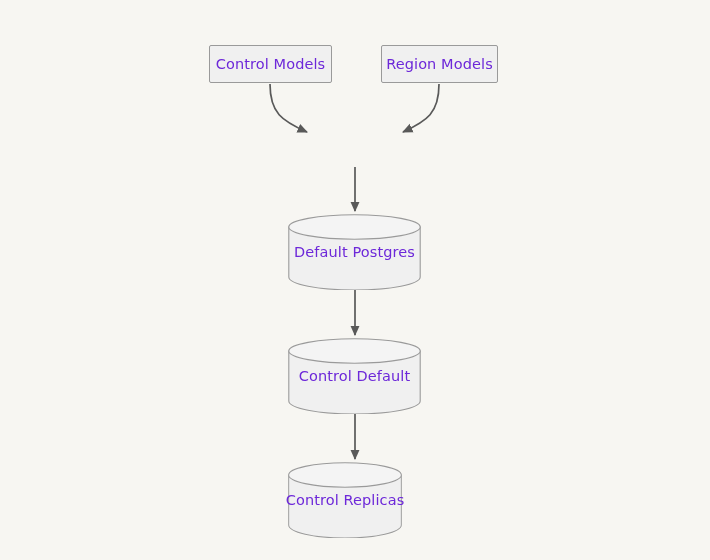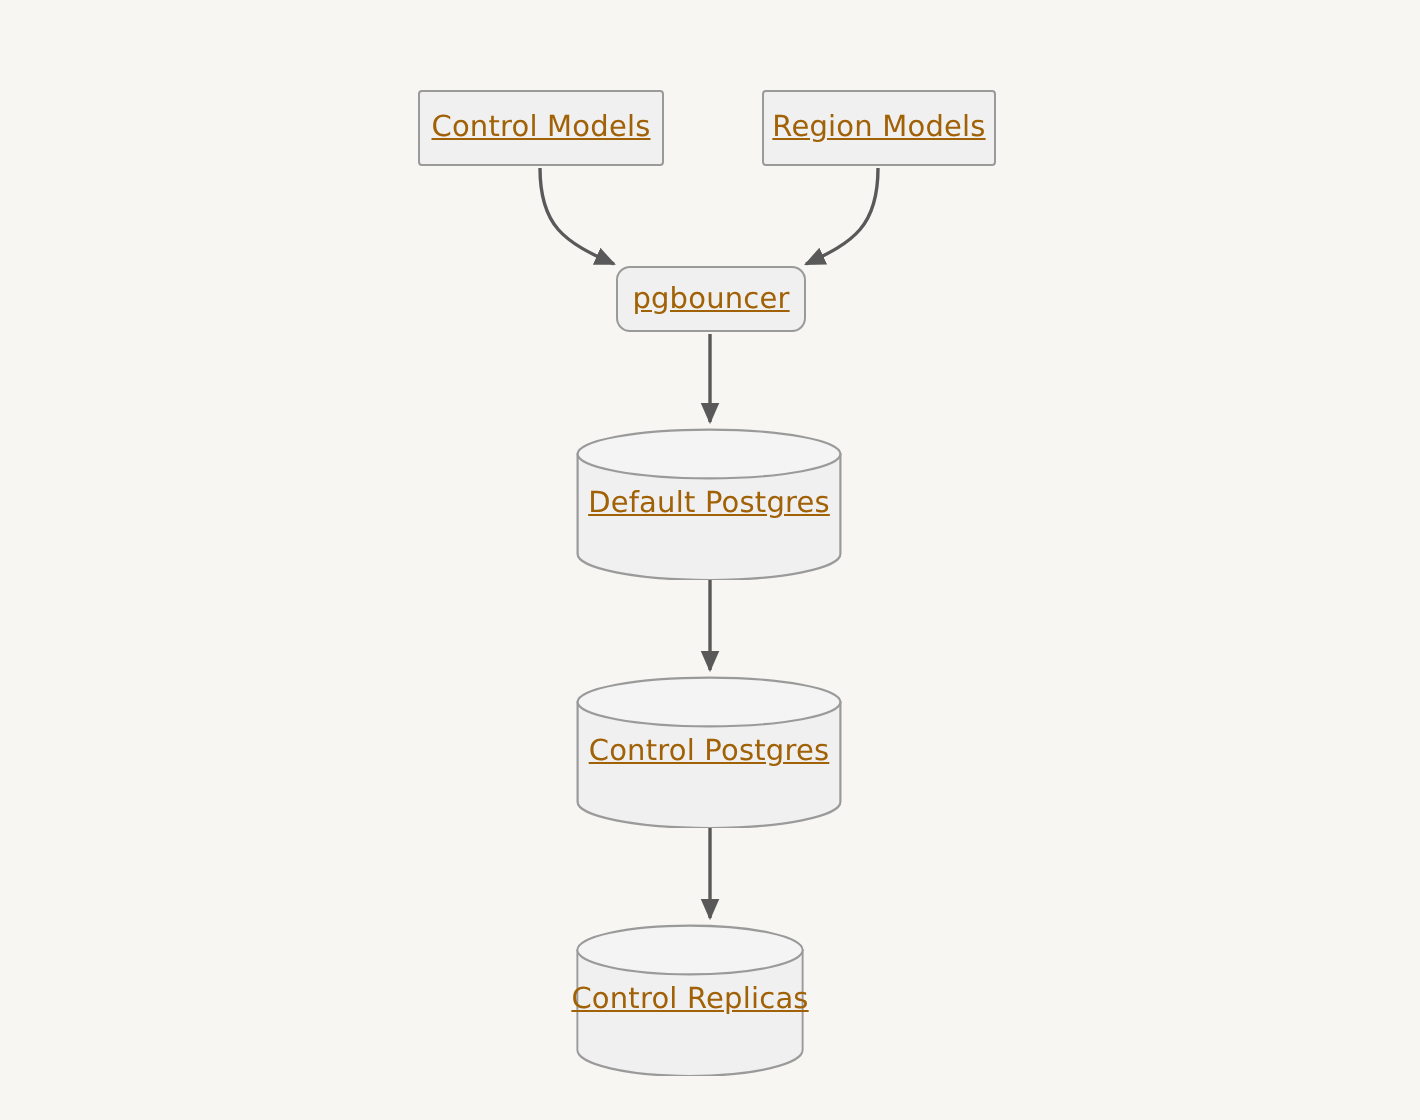--- a/index.html
+++ b/index.html
@@ -24,25 +24,24 @@
     left: 0;
     width: 710px;
     height: 560px;
   }
   .node {
     position: absolute;
     box-sizing: border-box;
     display: flex;
     align-items: center;
     justify-content: center;
-    color: #a16207;
+    color: #6d28d9;
     font-size: 14.5px;
     letter-spacing: 0.1px;
     white-space: nowrap;
-    text-decoration: underline;
   }
   .node-rect {
     background: #f0f0f0;
     border: 1px solid #9a9a9a;
     border-radius: 2px;
   }
   .node-rounded {
     background: #f0f0f0;
     border: 1px solid #9a9a9a;
     border-radius: 7px;
@@ -87,38 +86,35 @@
   </svg>
 
   <div class="node node-rect" style="left:209px; top:45px; width:123px; height:38px;">
     <span>Control Models</span>
   </div>
 
   <div class="node node-rect" style="left:381px; top:45px; width:117px; height:38px;">
     <span>Region Models</span>
   </div>
 
-  <div class="node node-rounded" style="left:308px; top:133px; width:95px; height:33px;">
-    <span>pgbouncer</span>
-  </div>
 
   <div class="node node-cylinder" style="left:288px; top:214px; width:133px; height:76px;align-items:center;">
     <svg class="cyl-svg" viewBox="0 0 133 76" preserveAspectRatio="none" xmlns="http://www.w3.org/2000/svg">
       <path d="M 0.8 13 L 0.8 63 A 65.7 13 0 0 0 132.2 63 L 132.2 13 Z" fill="#f0f0f0" stroke="#9a9a9a" stroke-width="1.1"></path>
       <ellipse cx="66.5" cy="13" rx="65.7" ry="12.2" fill="#f4f4f4" stroke="#9a9a9a" stroke-width="1.1"></ellipse>
     </svg>
     <span class="cyl-label">Default Postgres</span>
   </div>
 
   <div class="node node-cylinder" style="left:288px; top:338px; width:133px; height:76px;">
     <svg class="cyl-svg" viewBox="0 0 133 76" preserveAspectRatio="none" xmlns="http://www.w3.org/2000/svg">
       <path d="M 0.8 13 L 0.8 63 A 65.7 13 0 0 0 132.2 63 L 132.2 13 Z" fill="#f0f0f0" stroke="#9a9a9a" stroke-width="1.1"></path>
       <ellipse cx="66.5" cy="13" rx="65.7" ry="12.2" fill="#f4f4f4" stroke="#9a9a9a" stroke-width="1.1"></ellipse>
     </svg>
-    <span class="cyl-label">Control Postgres</span>
+    <span class="cyl-label">Control Default</span>
   </div>
 
   <div class="node node-cylinder" style="left:288px; top:462px; width:114px; height:76px;">
     <svg class="cyl-svg" viewBox="0 0 133 76" preserveAspectRatio="none" xmlns="http://www.w3.org/2000/svg">
       <path d="M 0.8 13 L 0.8 63 A 65.7 13 0 0 0 132.2 63 L 132.2 13 Z" fill="#f0f0f0" stroke="#9a9a9a" stroke-width="1.1"></path>
       <ellipse cx="66.5" cy="13" rx="65.7" ry="12.2" fill="#f4f4f4" stroke="#9a9a9a" stroke-width="1.1"></ellipse>
     </svg>
     <span class="cyl-label">Control Replicas</span>
   </div>
 

